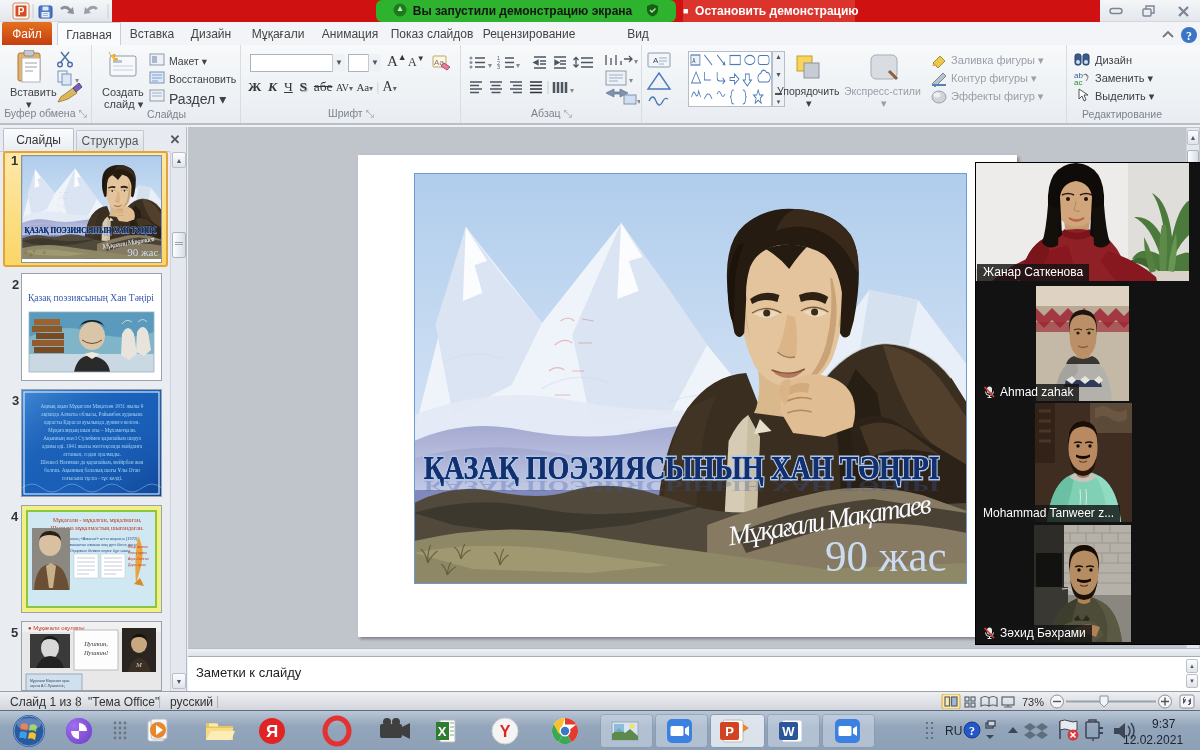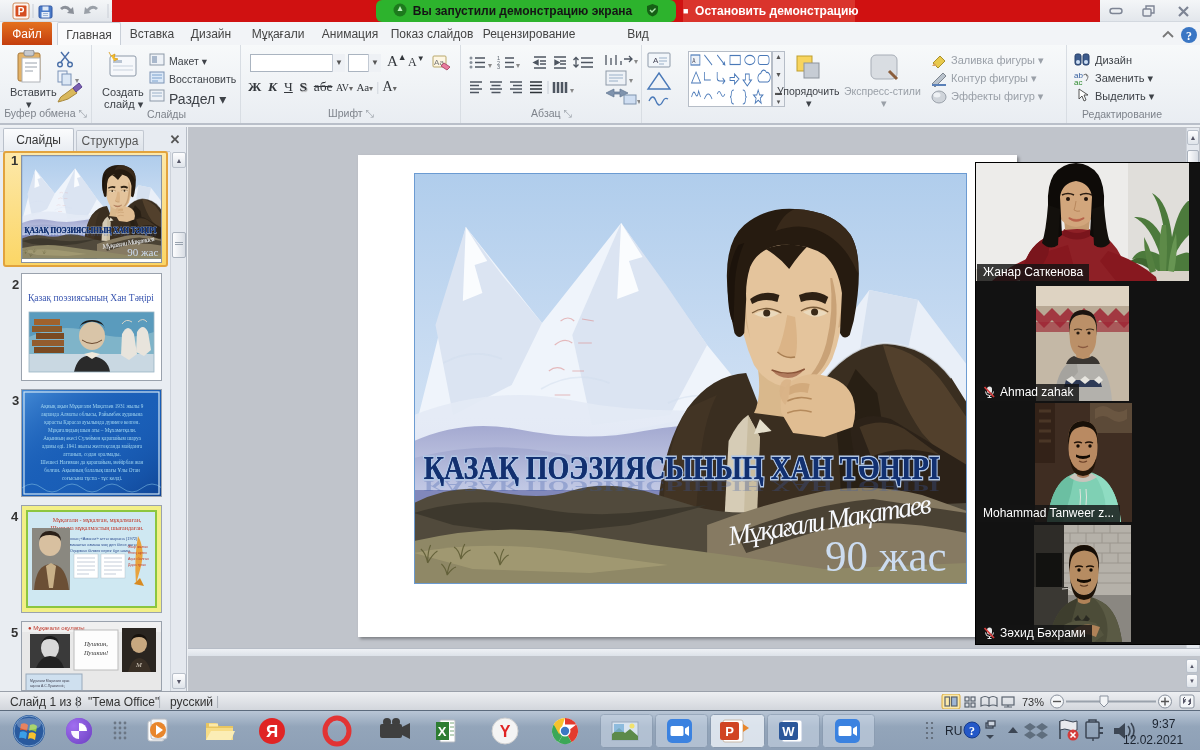--- a/index.html
+++ b/index.html
@@ -583,20 +583,23 @@
     </defs>
   </svg>
   <div id="mainarea">
     <div id="slide">
       <svg class="abs" style="left:56px;top:18px" width="553" height="411" viewBox="0 0 566 411" preserveAspectRatio="none">
         <use href="#slideart"></use>
       </svg>
     </div>
   </div>
   <div class="abs" style="left:188px;top:648px;width:1012px;height:8px;background:linear-gradient(#eef1f5,#dde2e9);border-top:1px solid #b6bcc6;"></div>
+  <div id="notes">
+      <div style="margin:8px 0 0 8px;">Заметки к слайду</div>
+    </div>
   <div id="statusbar">
     <span style="position:absolute;left:10px;top:3px;">Слайд 1 из 8</span>
     <span style="position:absolute;left:88px;top:3px;">"Тема Office"</span>
     <span style="position:absolute;left:170px;top:3px;">русский</span>
     <span style="position:absolute;left:76px;top:2px;color:#aab0b8;">|</span>
     <span style="position:absolute;left:158px;top:2px;color:#aab0b8;">|</span>
     <span style="position:absolute;left:216px;top:2px;color:#aab0b8;">|</span>
     <svg class="abs" style="left:940px;top:2px" width="260" height="15" viewBox="0 0 260 15">
       <rect x="2" y="0" width="18" height="15" rx="2" fill="#fbe9a9" stroke="#d9a93d"></rect>
       <g fill="none" stroke="#5b6470" stroke-width="1.2">

